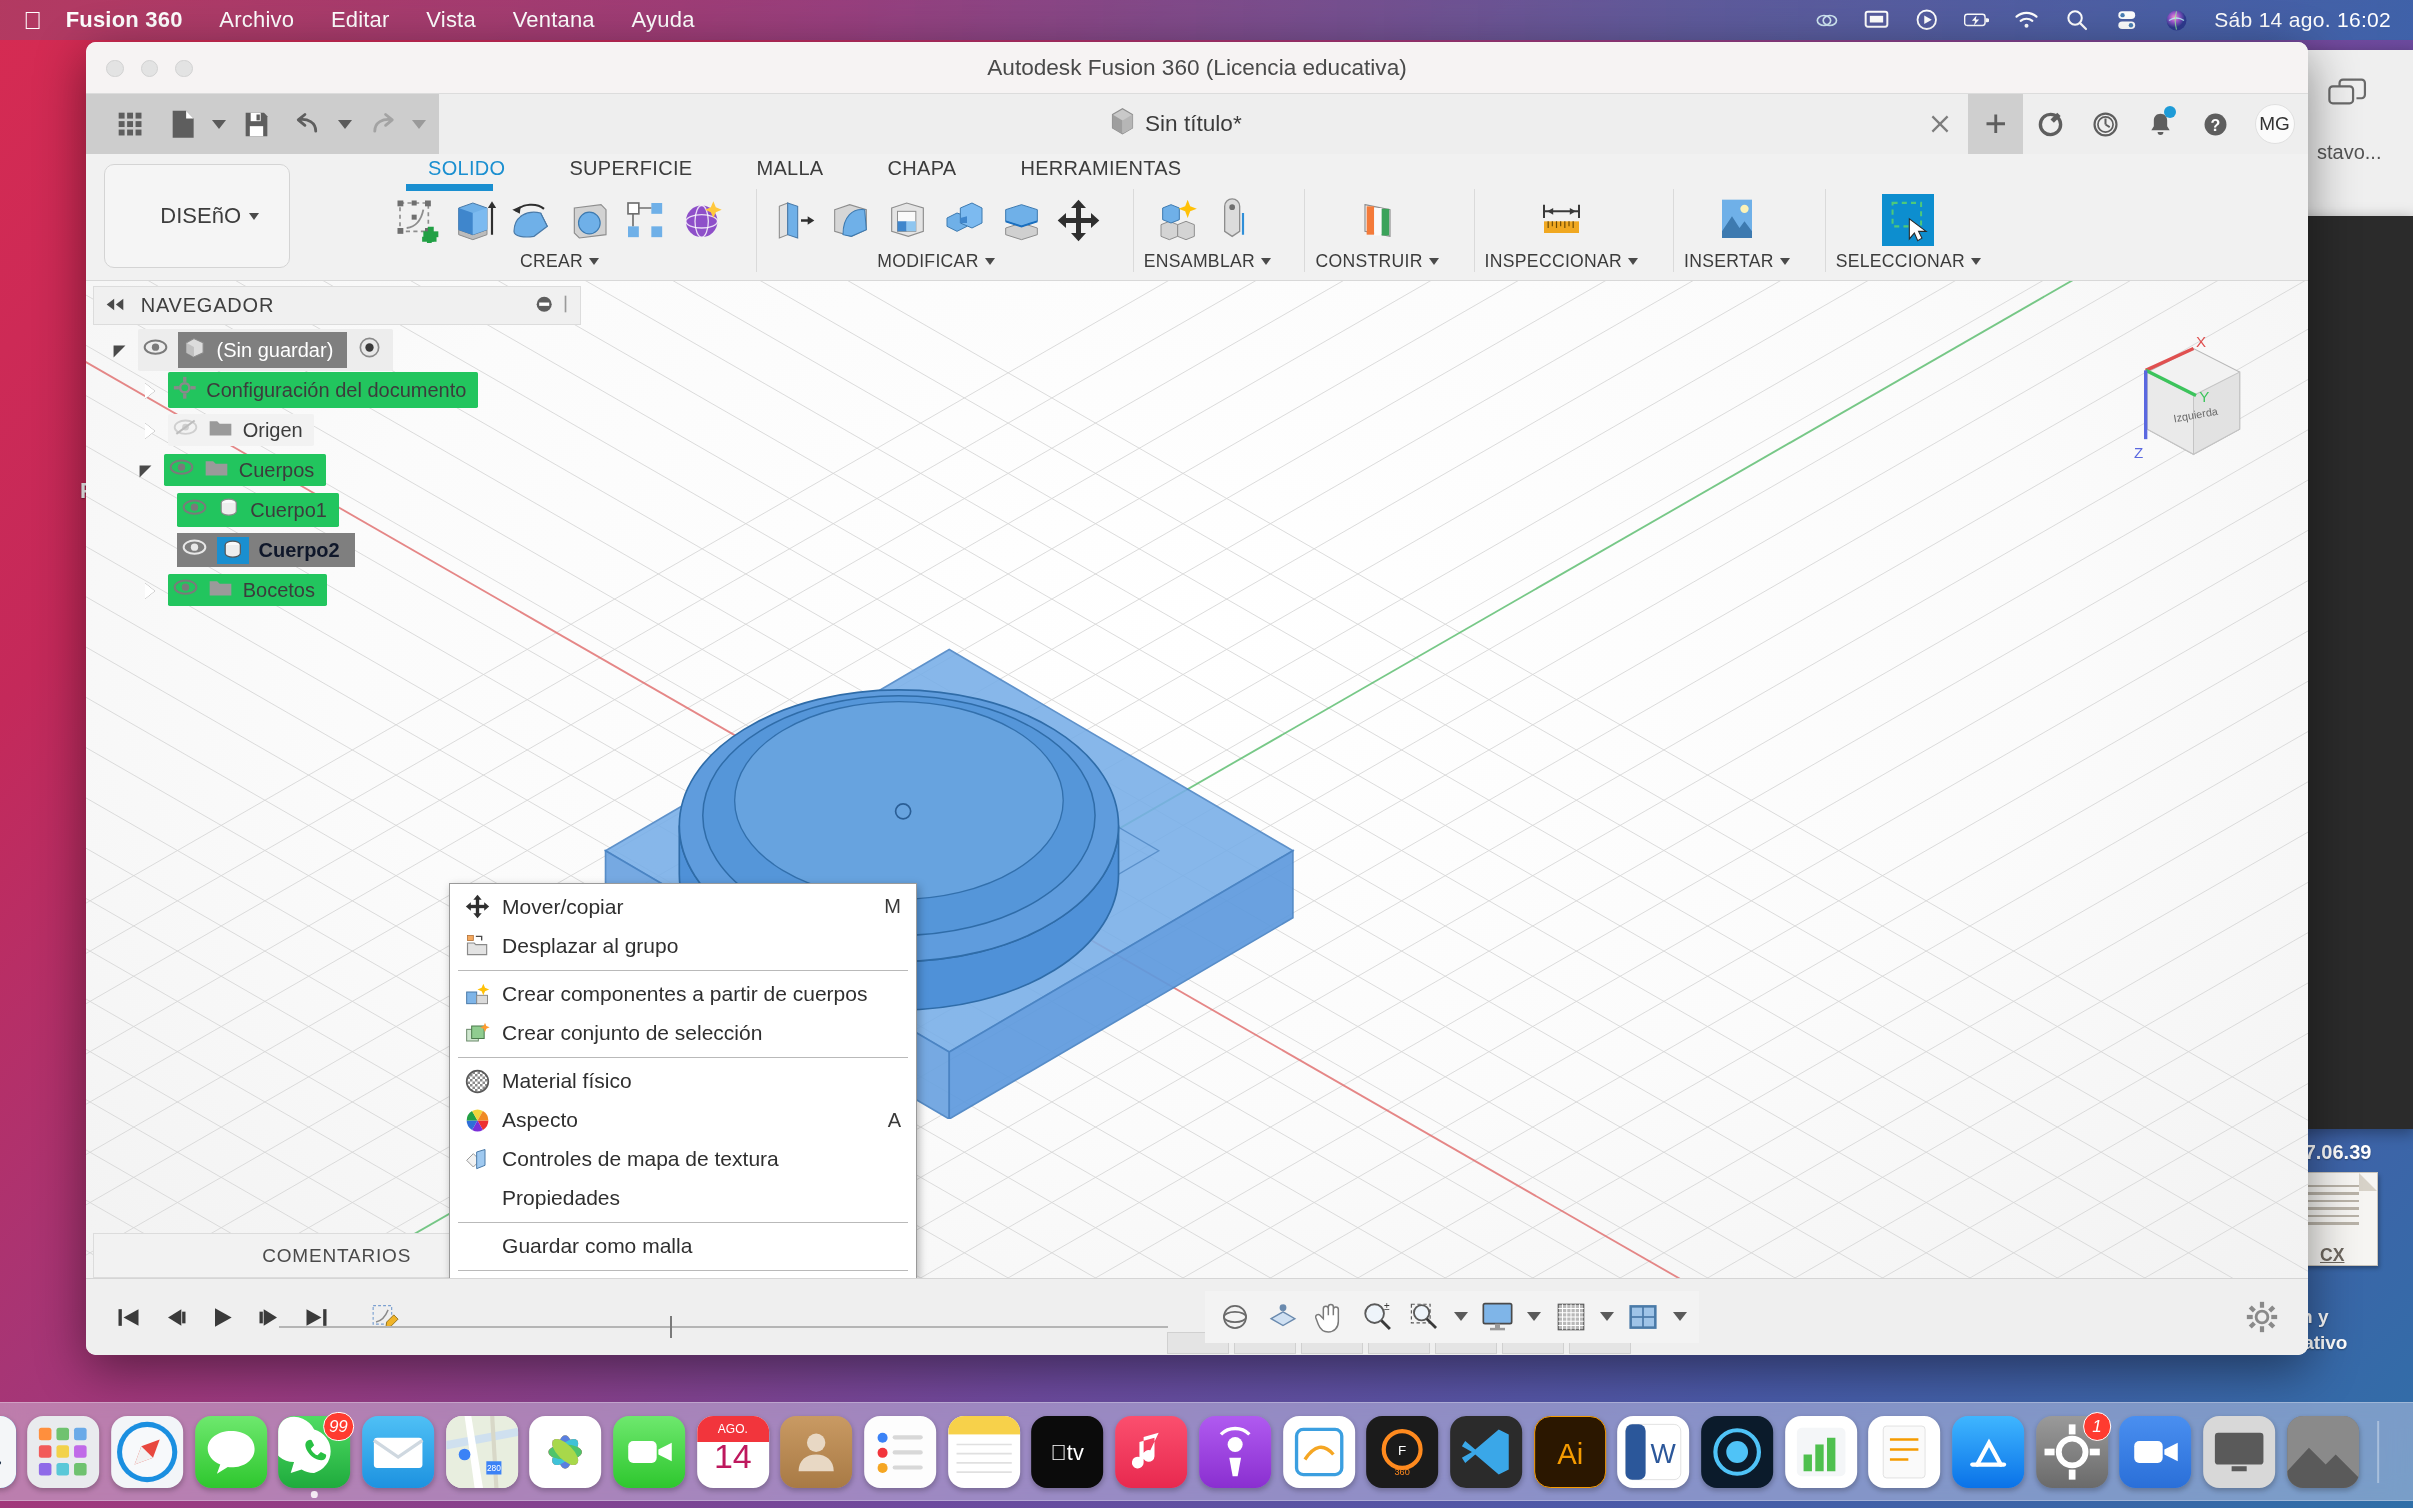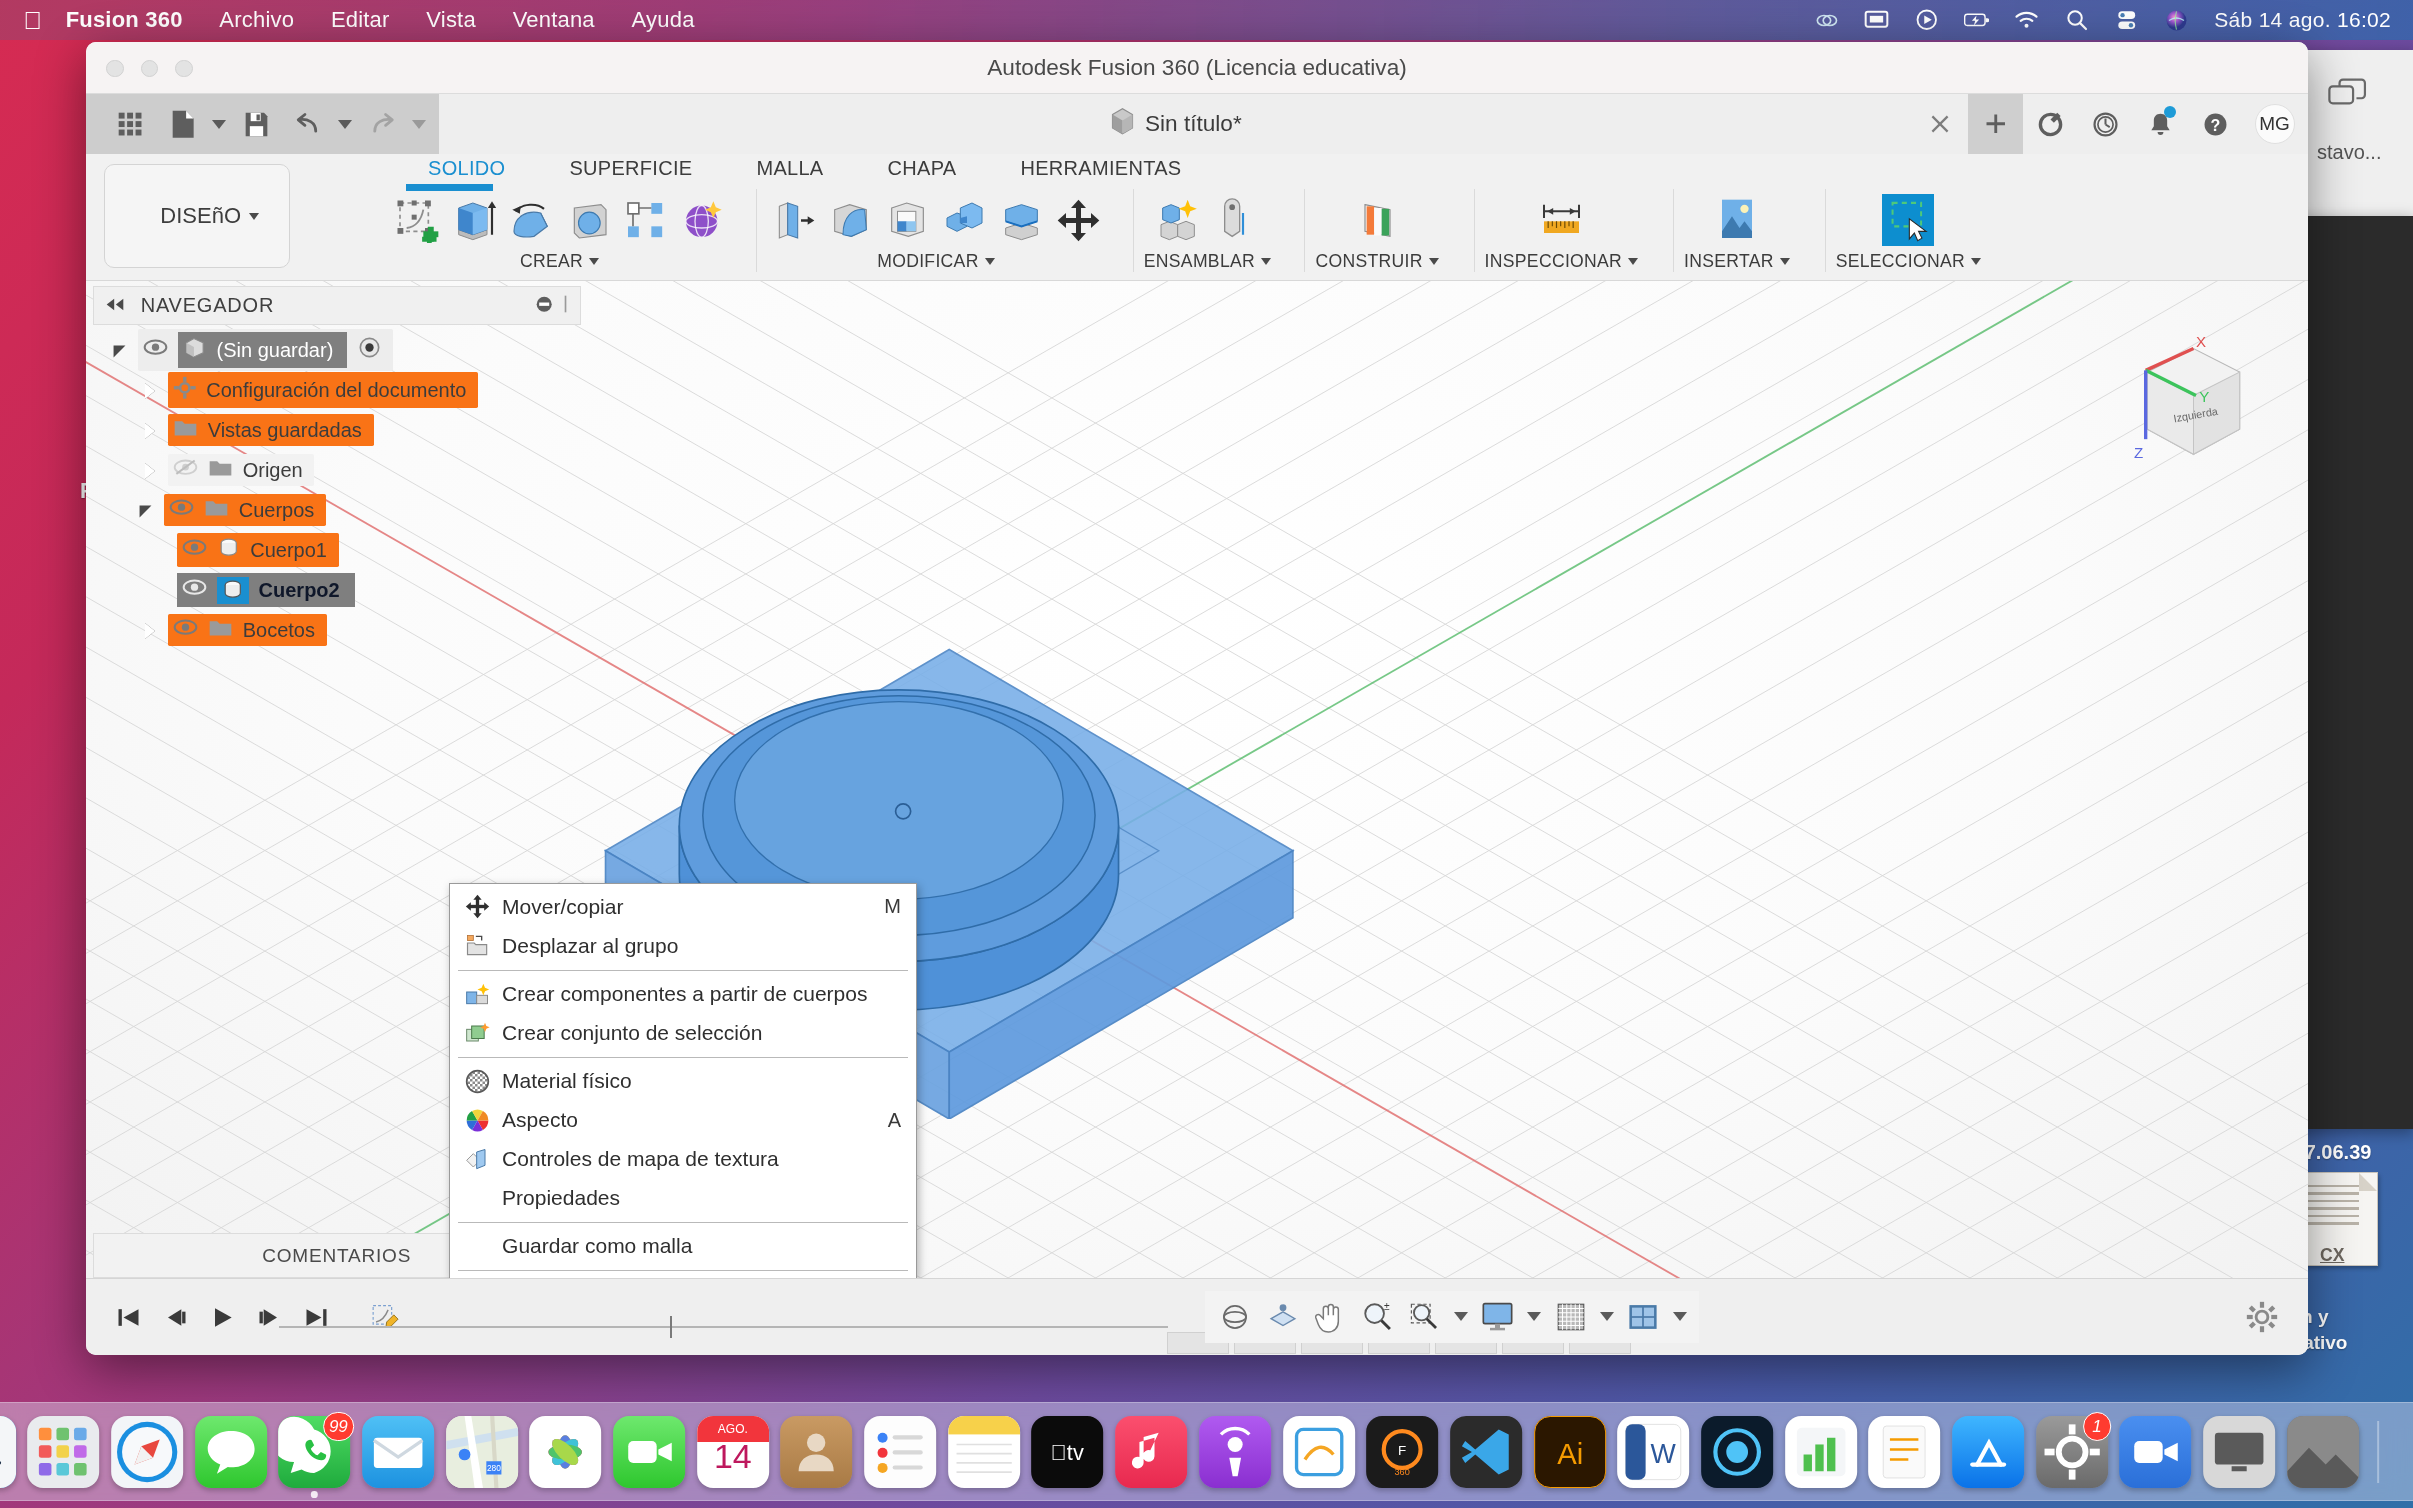--- a/index.html
+++ b/index.html
@@ -105,21 +105,21 @@
   #grid { position:absolute; left:-251px; top:-168px; width:2849px; height:1760px; }
   #viewcube { position:absolute; right:18.4px; top:49px; width:193px; height:168px; }
 
   
   #navigator { position:absolute; left:6.7px; top:5px; width:488px; }
   #nav-header { height:39px; background:#f0f0f0; border:0.8px solid #dcdcdc; display:flex; align-items:center;
      padding:0 10px; gap:15px; }
   #nav-header .t { font-size:20px; color:#404040; letter-spacing:0.8px; }
   .nav-h-right { margin-left:auto; display:flex; align-items:center; gap:10px; }
   .nav-row { height:40px; display:flex; align-items:center; font-size:20px; color:#3c3c3c; gap:10px; }
-  .nav-row .hl { display:flex; align-items:center; gap:10px; background:#f97316; padding:3.4px 11.7px 3.4px 5px; border-radius:1.7px;}
+  .nav-row .hl { display:flex; align-items:center; gap:10px; background:#22c55e; padding:3.4px 11.7px 3.4px 5px; border-radius:1.7px;}
   .nav-row.root .hl { background:#e6e6e6; }
   .nav-row .sel { background:#7f7f7f; color:#fff; padding:3.4px 13.4px 3.4px 5px; }
   .nav-row .selblue { background:#7f7f7f; color:#0f172a; }
   .tri-closed { width:15px;height:15px; position:relative; }
   .tri-closed:after{ content:""; position:absolute; left:2.5px; top:0; width:0;height:0;
       border-top:8.4px solid transparent;border-bottom:8.4px solid transparent;border-left:10px solid #fff; }
   .tri-closed:before{ content:""; position:absolute; left:2.5px; top:0; width:0;height:0;
       border-top:8.4px solid transparent;border-bottom:8.4px solid transparent;border-left:10px solid #4a4a4a; }
   .tri-open { width:17px; height:17px; }
 
@@ -824,31 +824,20 @@
                     <rect x="12" y="21" width="4" height="6"></rect>
                     <rect x="1" y="12" width="6" height="4"></rect>
                     <rect x="21" y="12" width="6" height="4"></rect>
                   </g>
                 </svg>
             </span>
             <span>Configuración del documento</span>
           </span>
         </div>
 
-        <div class="nav-row" style="padding-left:50px">
-          <span class="tri-closed"></span>
-          <span class="hl">
-            <span>
-              <svg width="25" height="20" viewBox="0 0 30 24">
-                  <path d="M2 4 h9 l3 3 h14 v14 h-26z" fill="#9a9a9a"></path>
-                </svg>
-            </span>
-            <span>Vistas guardadas</span>
-          </span>
-        </div>
 
         <div class="nav-row" style="padding-left:50px">
           <span class="tri-closed"></span>
           <span class="hl" style="background:#f2f2f2">
             <span>
               <svg width="25" height="18.4" viewBox="0 0 30 22">
                   <ellipse cx="15" cy="11" rx="13" ry="8" fill="none" stroke="#cfcfcf" stroke-width="2.2"></ellipse>
                   <circle cx="15" cy="11" r="4" fill="#cfcfcf"></circle>
                   <line x1="4" y1="19" x2="26" y2="3" stroke="#bdbdbd" stroke-width="2.4"></line>
                 </svg>

